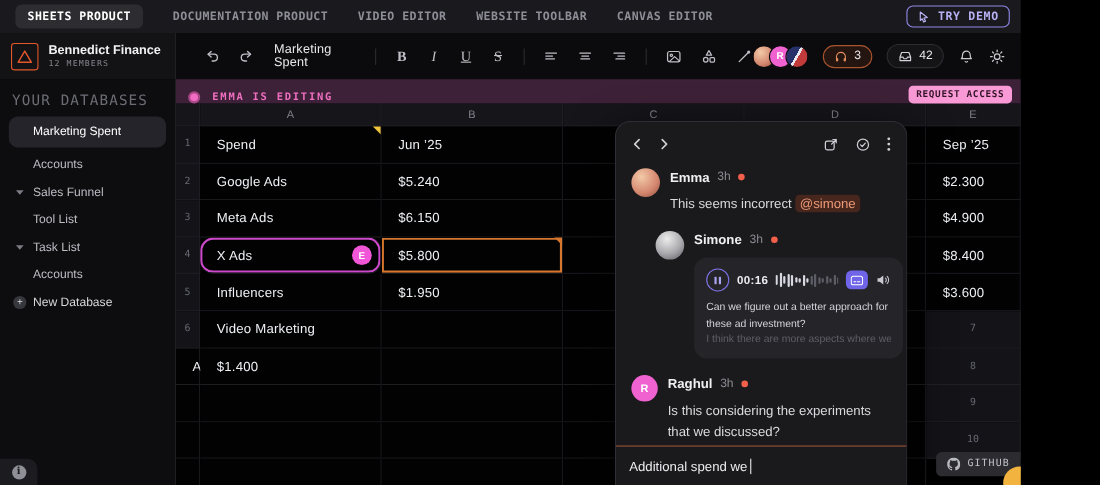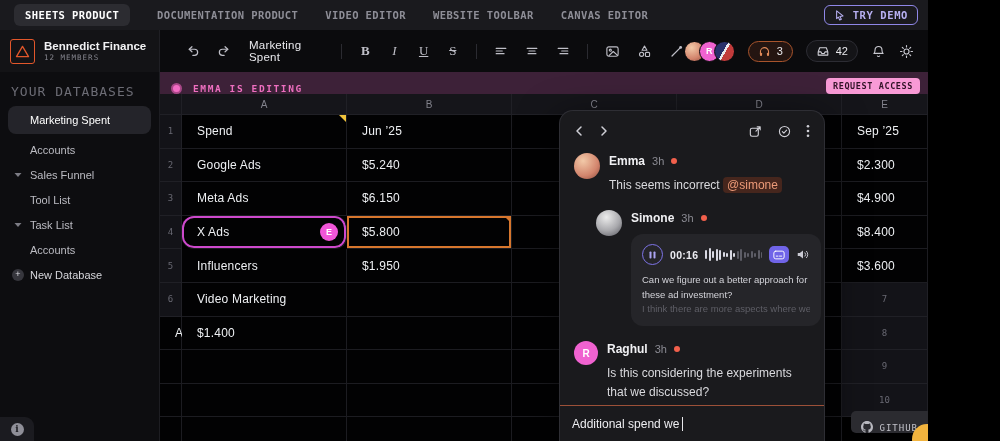--- a/index.html
+++ b/index.html
@@ -122,21 +122,21 @@
             display:grid; place-items:center; flex:none; }
   .transcript { margin-top:8px; font-size:9.5px; color:#d3d3d9; line-height:1.55; }
   .transcript-fade { font-size:9.5px; color:#5e5e66; white-space:nowrap; overflow:hidden; }
   .compose { flex:none; height:36px; border-top:1px solid #9c5038; display:flex; align-items:center;
              padding:0 12px; font-size:12px; color:#ececf0; }
   .caret-bar { width:1px; height:14px; background:#e8e8ec; margin-left:3px; animation:blink 1s steps(1) infinite; }
   @keyframes blink { 50% { opacity:0; } }
 
   
   .github { position:absolute; right:0; bottom:8px; height:22px; background:#2b2b30;
-            border-radius:5px 0 0 5px; display:flex; align-items:flex-end; gap:6px; padding:0 10px;
+            border-radius:5px 0 0 5px; display:flex; align-items:center; gap:6px; padding:0 10px;
             color:#c2c2c9; font-family:"DejaVu Sans Mono",monospace; font-size:9px; letter-spacing:1px; z-index:7; }
   .corner-dot { position:absolute; width:30px; height:30px; border-radius:50%; background:#f2b43e;
                 right:-14px; bottom:-13px; z-index:9; }
 </style>
 </head>
 <body>
 
 <div class="app">
 
   <div class="topnav">

